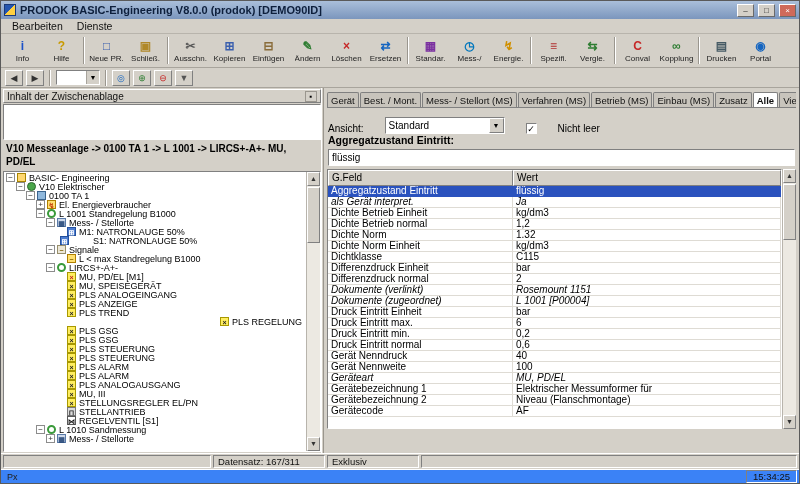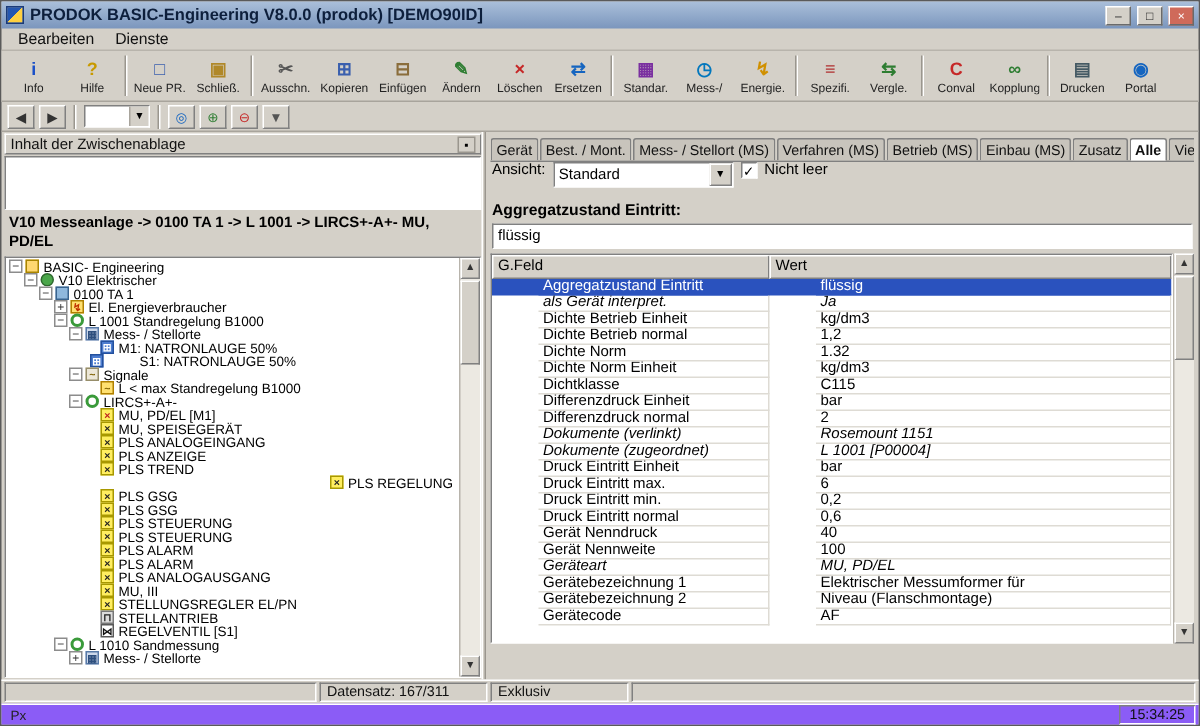--- a/index.html
+++ b/index.html
@@ -71,52 +71,52 @@
   .ic-valve::after{content:"⋈";}
   .tlabel{padding-right:4px;}
 
   .splitter{width:3px;flex:none;background:#d4d0c8;border-left:1px solid #fff;border-right:1px solid #9a968e;}
 
   
   .right{flex:1;display:flex;flex-direction:column;min-width:0;padding:2px 3px 0 3px;}
   .tabs{height:18px;display:flex;align-items:flex-end;gap:1px;flex:none;border-bottom:1px solid #808080;overflow:hidden;}
   .tab{font-size:9.5px;padding:2px 3px 1px 3px;border:1px solid #808080;border-bottom:none;border-radius:2px 2px 0 0;background:#c8c4bc;color:#111;white-space:nowrap;}
   .tab.active{background:#ffffff;position:relative;top:1px;padding-bottom:2px;font-weight:bold;}
-  .controls{height:26px;display:flex;align-items:flex-start;gap:5px;flex:none;padding:0 1px;}
+  .controls{height:26px;display:flex;align-items:flex-end;gap:21px;flex:none;padding:0 1px;}
   .ctl-label{font-size:10px;color:#000;}
   .combo{width:120px;height:17px;background:#fff;border:1px solid;border-color:#808080 #fff #fff #808080;display:flex;align-items:center;}
   .combo-text{flex:1;font-size:10px;padding-left:3px;}
   .combo-arrow{width:15px;height:100%;background:#d4d0c8;border:1px solid;border-color:#fff #808080 #808080 #fff;font-size:7px;text-align:center;line-height:14px;}
   .combo-arrow::before{content:"▼";}
   .checkbox{width:11px;height:11px;background:#fff;border:1px solid;border-color:#808080 #fff #fff #808080;font-size:9px;line-height:10px;text-align:center;color:#000;}
   .checkbox.checked::before{content:"✓";}
   .field-label{font-size:10.5px;font-weight:bold;color:#000;height:14px;flex:none;padding:0 1px;}
   .filter-input{height:17px;flex:none;margin:1px 1px 3px 1px;border:1px solid;border-color:#808080 #fff #fff #808080;font-size:10px;padding:0 3px;background:#fff;color:#000;outline:none;}
   .grid-wrap{height:260px;flex:none;display:flex;}
   .grid{flex:1;display:flex;flex-direction:column;border:1px solid;border-color:#808080 #fff #fff #808080;background:#fff;overflow:hidden;}
   .ghead{display:grid;grid-template-columns:185px 1fr;flex:none;}
   .gh{height:16px;background:#d4d0c8;border:1px solid;border-color:#fff #808080 #808080 #fff;font-size:10px;padding:1px 3px;color:#000;}
   .grow{display:grid;grid-template-columns:185px 1fr;height:11px;flex:none;}
-  .gcell{font-size:10px;line-height:10px;padding:0 3px;border-right:1px solid #dedbd4;border-bottom:1px solid #dedbd4;white-space:nowrap;overflow:hidden;color:#000;margin-left:31px;}
+  .gcell{font-size:10px;line-height:10px;padding:0 3px;border-right:1px solid #dedbd4;border-bottom:1px solid #dedbd4;white-space:nowrap;overflow:hidden;color:#000;}
   .grow.ital .gcell{font-style:italic;}
   .grow.sel{background:#2a52be;}
   .grow.sel .gcell{color:#fff;border-color:#2a52be;}
 
   
   .vscroll{width:14px;flex:none;background:#ece9e2;border-left:1px solid #b8b4ac;display:flex;flex-direction:column;}
   .sb-btn{height:14px;flex:none;background:#d4d0c8;border:1px solid;border-color:#fff #808080 #808080 #fff;font-size:7px;text-align:center;line-height:12px;color:#333;}
   .sb-up::before{content:"▲";} .sb-down::before{content:"▼";}
   .sb-track{flex:1;position:relative;}
   .sb-thumb{position:absolute;left:0;right:0;top:1px;height:56px;background:#d4d0c8;border:1px solid;border-color:#fff #808080 #808080 #fff;}
 
   
   .statusbar{height:16px;flex:none;display:flex;gap:2px;padding:1px 2px;background:#d4d0c8;border-top:1px solid #fff;}
   .status-panel{border:1px solid;border-color:#808080 #fff #fff #808080;font-size:9.5px;padding:0 4px;line-height:12px;color:#111;}
   .sp1{width:208px;} .sp2{width:112px;} .sp3{width:92px;} .sp4{flex:1;}
-  .taskbar{height:14px;flex:none;display:flex;align-items:center;background:#8b5cf6;border-top:1px solid #fff;padding:0 2px;}
+  .taskbar{height:14px;flex:none;display:flex;align-items:center;background:#3b82f6;border-top:1px solid #fff;padding:0 2px;}
   .task-left{font-size:9px;color:#222;padding:0 4px;}
   .tray{margin-left:auto;border:1px solid;border-color:#808080 #fff #fff #808080;font-size:9.5px;padding:0 6px;color:#111;line-height:11px;}
 </style>
 </head>
 <body>
 
 <div class="window">
 
   <div class="titlebar">
     <div class="app-icon"></div>

